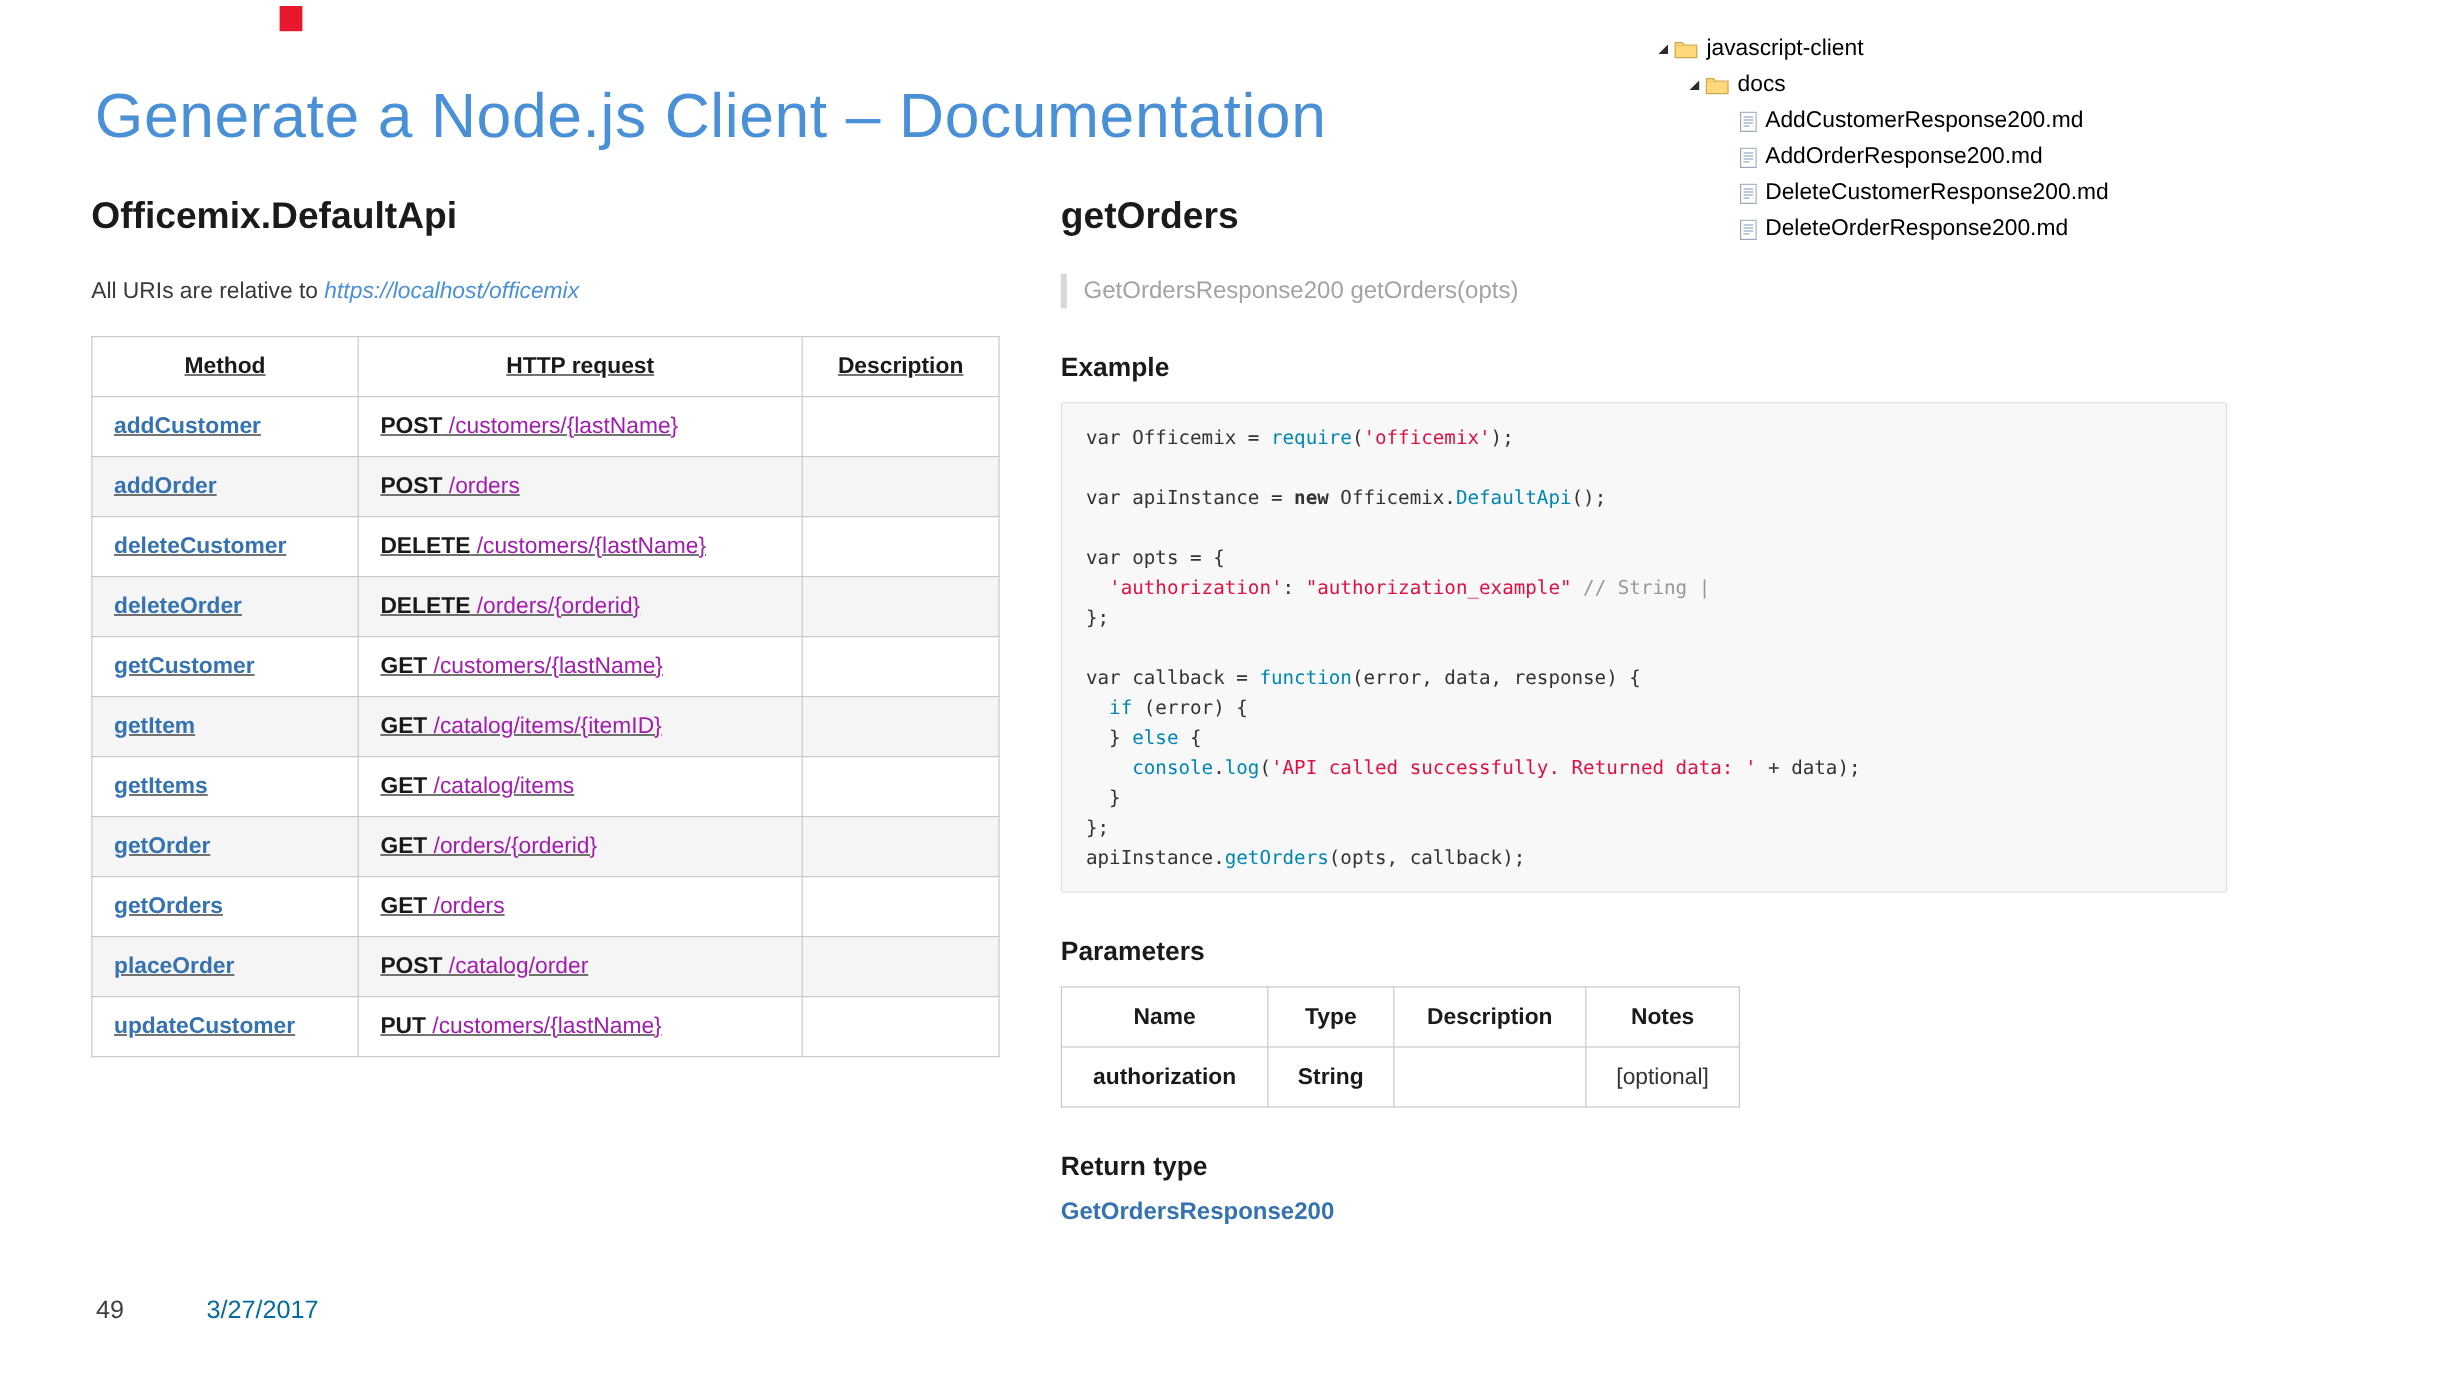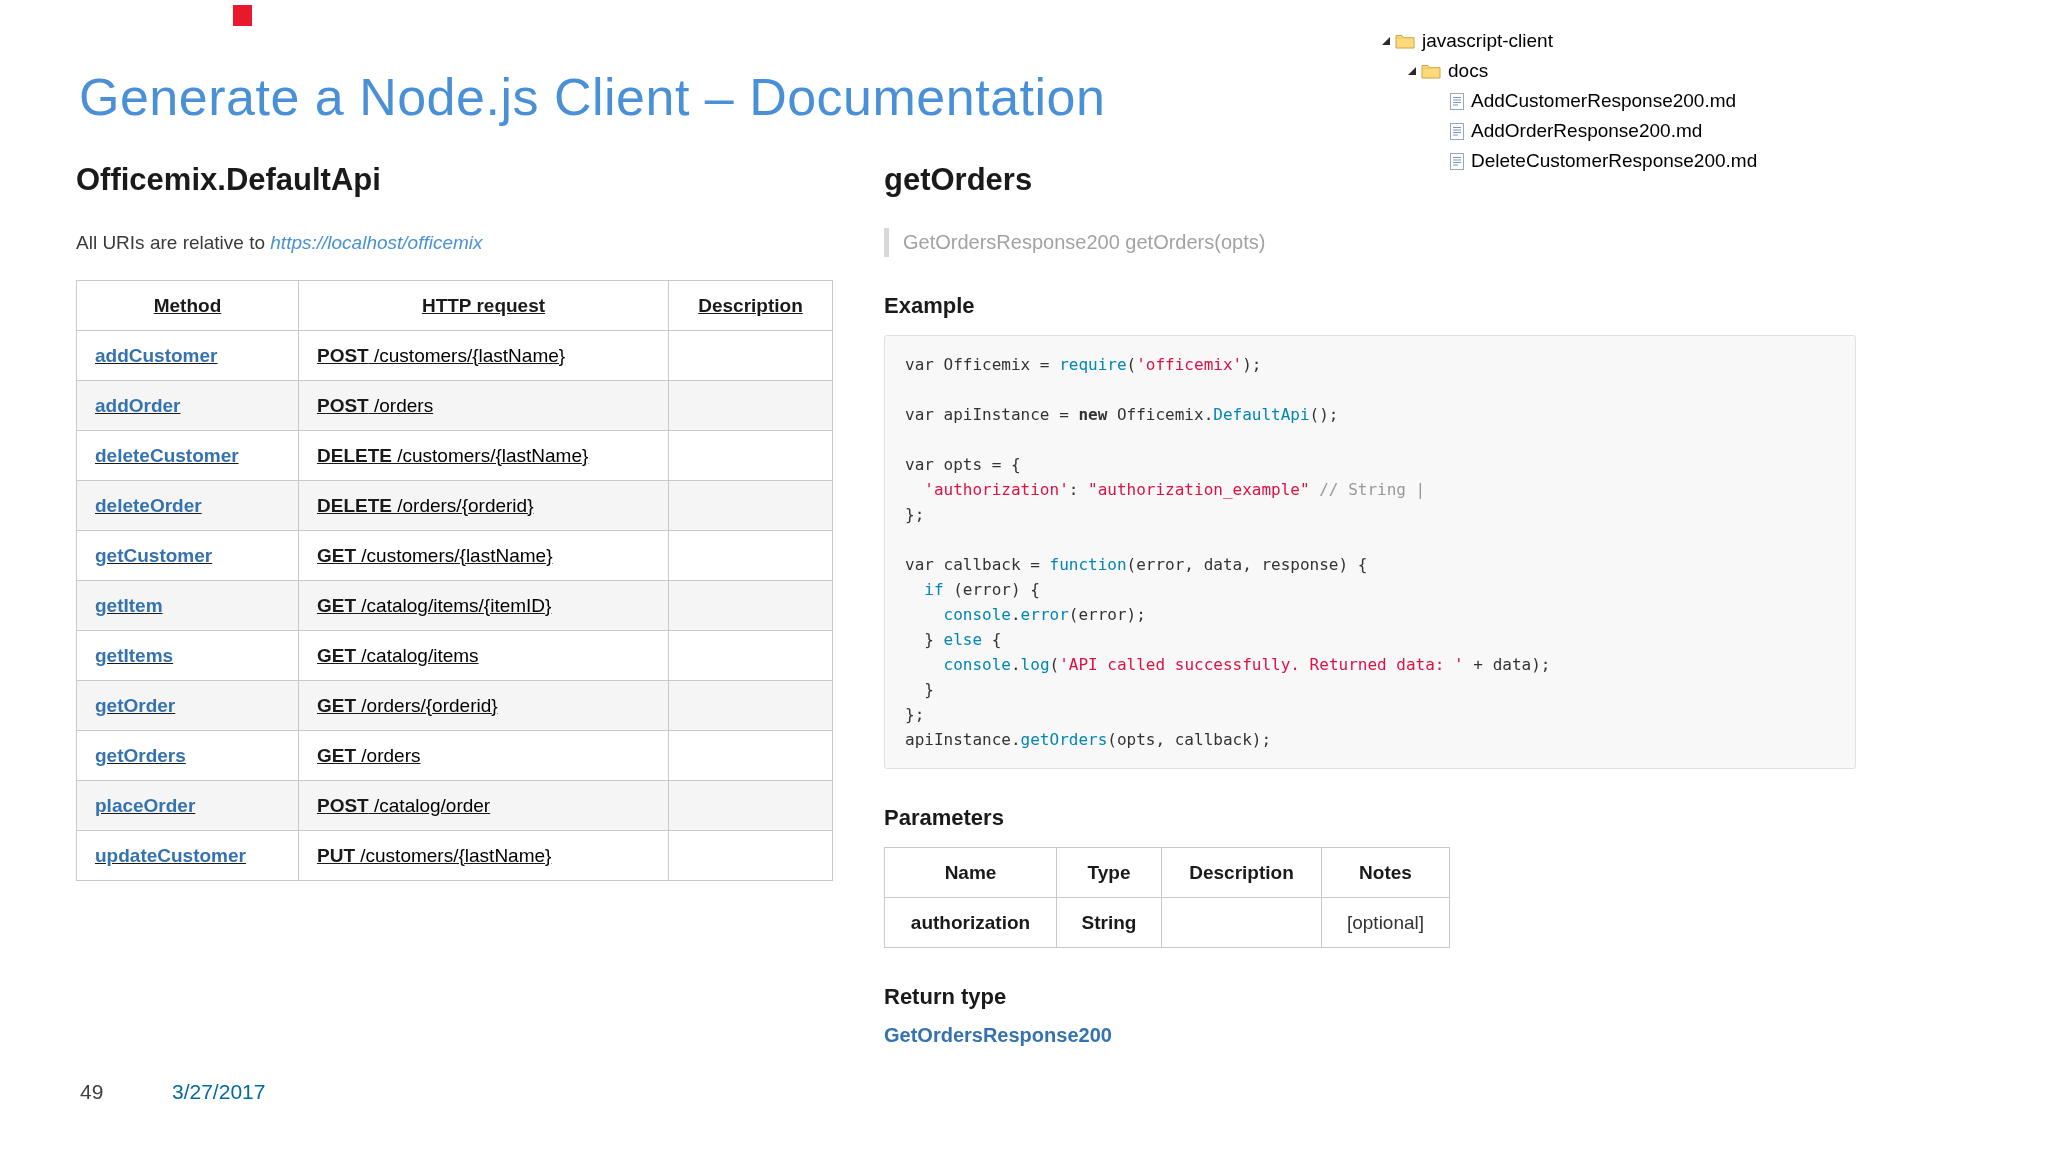--- a/index.html
+++ b/index.html
@@ -31,21 +31,21 @@
   table{border-collapse:collapse;table-layout:fixed;}
   .api-table{width:756px;margin-top:26px;text-decoration:underline;}
   .api-table col.c1{width:222px;} .api-table col.c2{width:370px;} .api-table col.c3{width:164px;}
   th,td{border:1px solid #c9c9c9;height:50px;font-size:19px;padding:0 10px;}
   th{font-weight:700;text-align:center;color:#1a1a1a;background:#ffffff;}
   tbody tr:nth-child(even){background:#f5f5f5;}
   td.method{padding-left:18px;}
   td.method a{color:var(--link-blue);font-weight:700;text-decoration:none;cursor:pointer;}
   td.request{padding-left:18px;color:#333;}
   td.request .verb{font-weight:700;color:#1a1a1a;}
-  td.request .path{font-weight:400;color:#000000;}
+  td.request .path{font-weight:400;color:#a21caf;}
   td.desc{color:#333;}
 
   
   .right-col{position:absolute;left:884px;top:162px;width:980px;}
   .signature{
     margin-top:30px;border-left:5px solid #d8d8d8;padding:3px 0 3px 14px;
     color:#a3a3a3;font-size:20px;
   }
   .sub-heading{margin:36px 0 0 0;font-size:22px;font-weight:700;color:#1a1a1a;}
   .code-block{
@@ -180,21 +180,20 @@
         <div class="code-line"><span class="tok-p">var Officemix = </span><span class="tok-kw">require</span><span class="tok-p">(</span><span class="tok-s">'officemix'</span><span class="tok-p">);</span></div>
         <div class="code-line">&nbsp;</div>
         <div class="code-line"><span class="tok-p">var apiInstance = </span><span class="tok-k">new</span><span class="tok-p"> Officemix.</span><span class="tok-fn">DefaultApi</span><span class="tok-p">();</span></div>
         <div class="code-line">&nbsp;</div>
         <div class="code-line"><span class="tok-p">var opts = { </span></div>
         <div class="code-line"><span class="tok-p">  </span><span class="tok-s">'authorization'</span><span class="tok-p">: </span><span class="tok-s">"authorization_example"</span><span class="tok-p"> </span><span class="tok-c">// String | </span></div>
         <div class="code-line"><span class="tok-p">};</span></div>
         <div class="code-line">&nbsp;</div>
         <div class="code-line"><span class="tok-p">var callback = </span><span class="tok-kw">function</span><span class="tok-p">(error, data, response) {</span></div>
         <div class="code-line"><span class="tok-p">  </span><span class="tok-kw">if</span><span class="tok-p"> (error) {</span></div>
-        <div class="code-line"><span class="tok-p">    </span><span class="tok-fn">console</span><span class="tok-p">.</span><span class="tok-fn">error</span><span class="tok-p">(error);</span></div>
         <div class="code-line"><span class="tok-p">  } </span><span class="tok-kw">else</span><span class="tok-p"> {</span></div>
         <div class="code-line"><span class="tok-p">    </span><span class="tok-fn">console</span><span class="tok-p">.</span><span class="tok-fn">log</span><span class="tok-p">(</span><span class="tok-s">'API called successfully. Returned data: '</span><span class="tok-p"> + data);</span></div>
         <div class="code-line"><span class="tok-p">  }</span></div>
         <div class="code-line"><span class="tok-p">};</span></div>
         <div class="code-line"><span class="tok-p">apiInstance.</span><span class="tok-fn">getOrders</span><span class="tok-p">(opts, callback);</span></div>
       </div>
     <h3 class="sub-heading">Parameters</h3>
     <table class="params-table">
       <colgroup>
           <col class="p1">
@@ -264,18 +263,27 @@
       </div>
       <div class="tree-row" style="padding-left: 68px;">
         <span class="tree-icon">
           <svg width="14" height="17" viewBox="0 0 14 17">
             <rect x="0.5" y="0.5" width="13" height="16" fill="#ffffff" stroke="#9aa7b8"></rect>
             <path d="M3 4.5 h8 M3 7 h8 M3 9.5 h8 M3 12 h5" stroke="#7a96c2" stroke-width="1"></path>
           </svg>
         </span>
         <span class="tree-label">DeleteCustomerResponse200.md</span>
       </div>
+      <div class="tree-row" style="padding-left: 68px;">
+        <span class="tree-icon">
+          <svg width="14" height="17" viewBox="0 0 14 17">
+            <rect x="0.5" y="0.5" width="13" height="16" fill="#ffffff" stroke="#9aa7b8"></rect>
+            <path d="M3 4.5 h8 M3 7 h8 M3 9.5 h8 M3 12 h5" stroke="#7a96c2" stroke-width="1"></path>
+          </svg>
+        </span>
+        <span class="tree-label">DeleteOrderResponse200.md</span>
+      </div>
     </div>
 
   <div class="footer-num">49</div>
   <div class="footer-date">3/27/2017</div>
 
 </div>
 
 </body></html>

